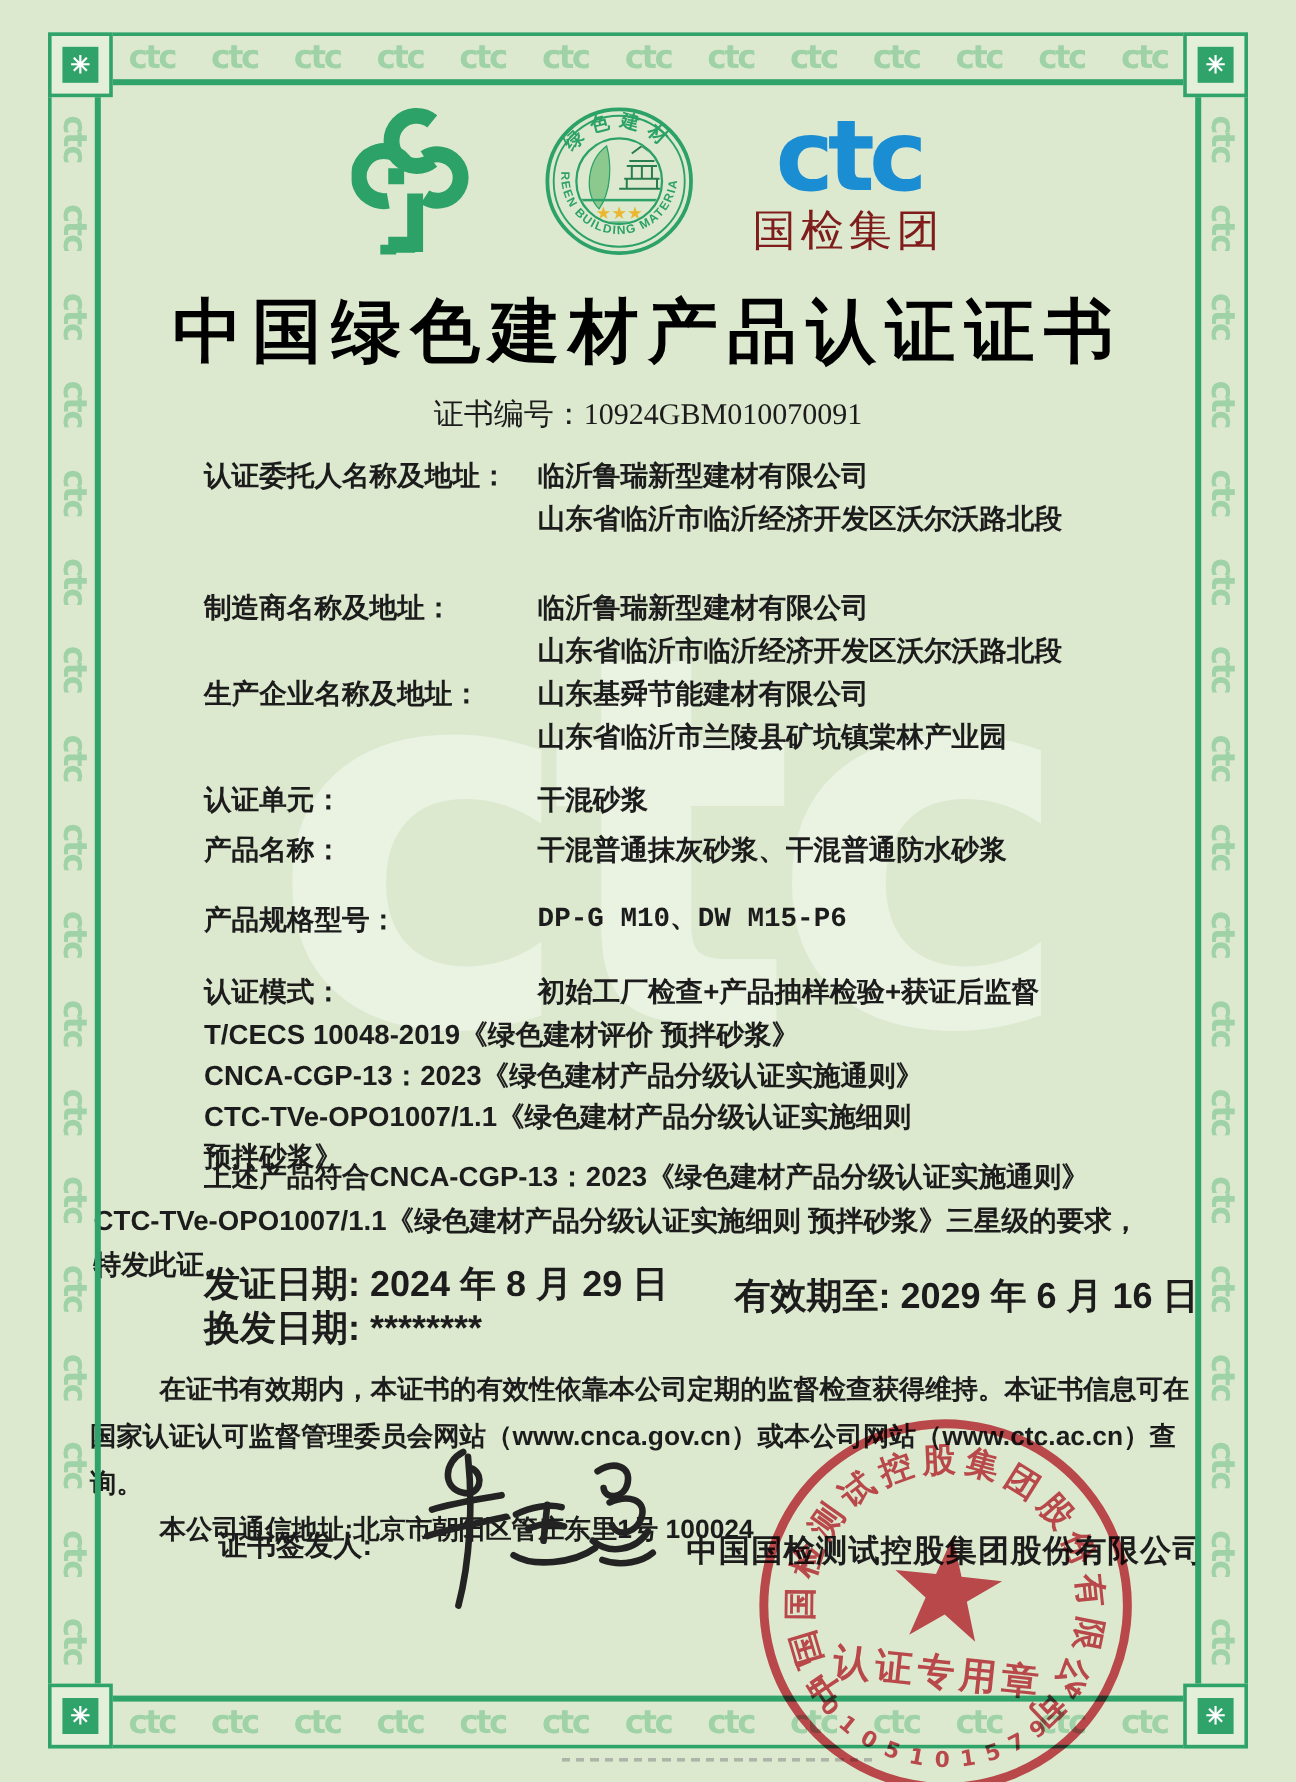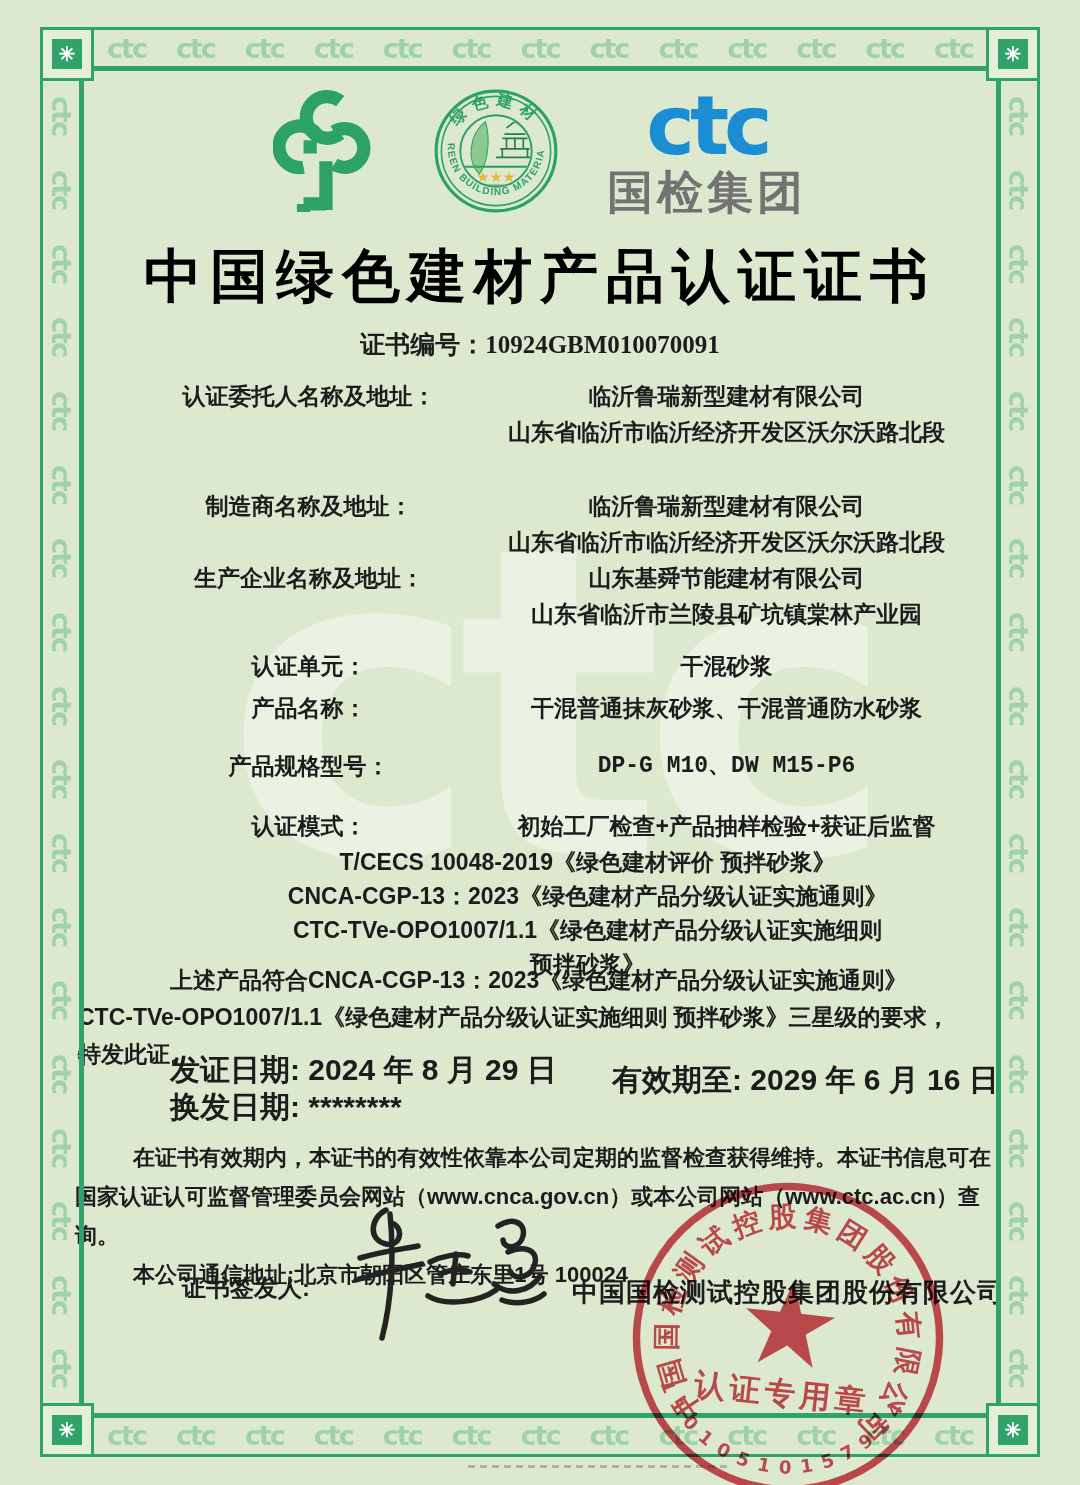--- a/index.html
+++ b/index.html
@@ -23,26 +23,26 @@
   .corner.tl{left:40px;top:27px;} .corner.tr{right:40px;top:27px;}
   .corner.bl{left:40px;bottom:28px;} .corner.br{right:40px;bottom:28px;}
   
   .watermark{position:absolute;left:225px;top:490px;z-index:1;font-family:"DejaVu Sans",sans-serif;
     font-weight:900;font-size:430px;line-height:1;letter-spacing:-22px;color:rgba(255,255,255,0.40);pointer-events:none;}
   
   .content{position:absolute;inset:0;z-index:2;}
   .logos-row{position:absolute;top:82px;left:0;right:0;display:flex;justify-content:center;align-items:center;gap:48px;}
   .ctc-logo-block{display:flex;flex-direction:column;align-items:center;line-height:1;}
   .ctc-wordmark{font-family:"DejaVu Sans",sans-serif;font-weight:900;font-size:82px;letter-spacing:-5px;color:#1b8ed3;line-height:.95;}
-  .ctc-name{font-size:46px;font-weight:bold;color:#737373;letter-spacing:4px;margin-top:4px;}
+  .ctc-name{font-size:36px;font-weight:normal;color:#7f1d1d;letter-spacing:4px;margin-top:4px;}
   .title{position:absolute;top:238px;left:0;right:0;text-align:center;
     font-family:"Liberation Serif",serif;font-weight:bold;font-size:58px;letter-spacing:8px;color:#000000;}
   .certno{position:absolute;top:328px;left:0;right:0;text-align:center;
-    font-family:"Liberation Serif",serif;font-weight:bold;font-size:25px;}
-  .frow{position:absolute;left:170px;right:75px;display:flex;text-align:center;}
+    font-family:"Liberation Serif",serif;font-weight:normal;font-size:25px;}
+  .frow{position:absolute;left:170px;right:75px;display:flex;}
   .frow .lab{width:278px;flex:none;font-weight:bold;font-size:23px;line-height:36px;}
   .frow .val{flex:1;font-weight:600;font-size:23px;line-height:36px;}
   .frow .val.mono{font-family:Liberation Mono, monospace;font-weight:bold;}
   .frow .val.tight{line-height:34px;}
   .statement{position:absolute;top:962px;left:78px;right:70px;font-weight:bold;font-size:23px;line-height:37px;}
   .statement .l1{text-indent:92px;}
   .dates .dl{position:absolute;font-weight:bold;font-size:30px;}
   .notice{position:absolute;top:1138px;left:75px;right:66px;font-weight:bold;font-size:22px;line-height:39px;}
   .notice .ind{text-indent:58px;}
   .signer-label{position:absolute;left:182px;top:1272px;font-weight:bold;font-size:24px;}

